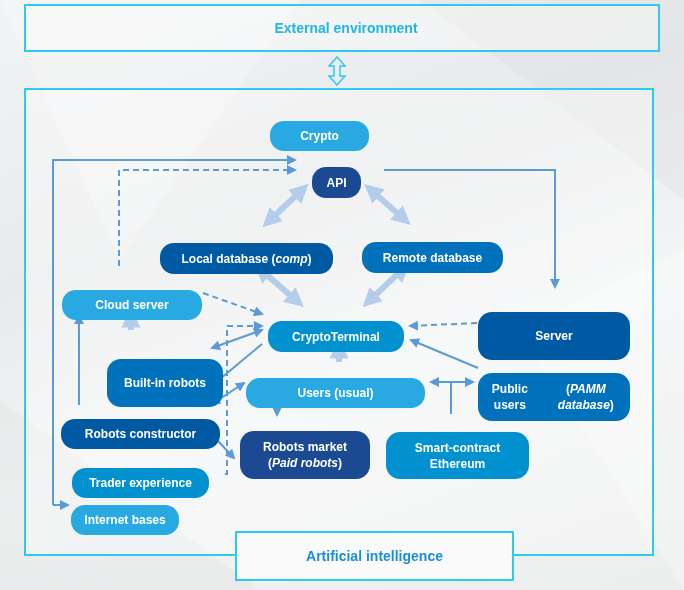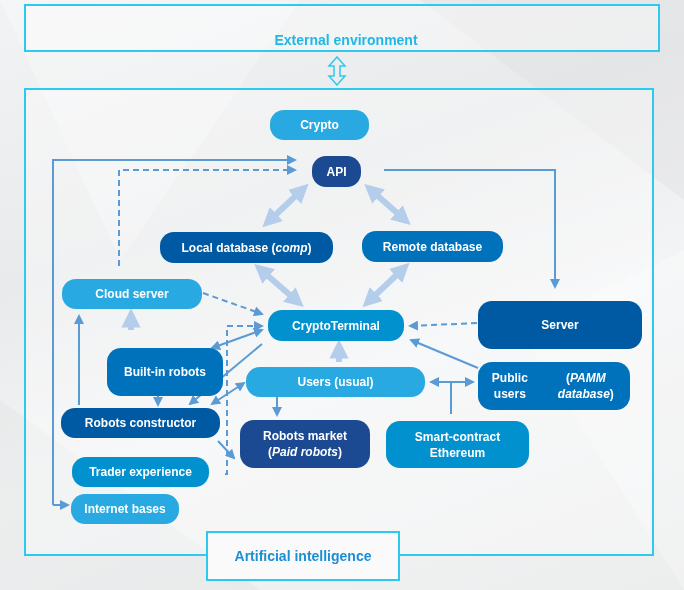--- a/index.html
+++ b/index.html
@@ -3,21 +3,21 @@
 <meta charset="utf-8">
 <style>
   html,body{margin:0;padding:0;}
   body{width:684px;height:590px;position:relative;overflow:hidden;
        background:linear-gradient(160deg,#f2f3f4 0%,#e9eaeb 35%,#f3f4f5 60%,#eceded 100%);
        font-family:"Liberation Sans",sans-serif;}
   .bg-tri{position:absolute;inset:0;pointer-events:none;}
   .frame{position:absolute;border:2px solid #2ec9ee;box-sizing:border-box;background:rgba(255,255,255,0.35);}
   .frame-label{position:absolute;color:#1fb8e6;font-weight:bold;font-size:14px;text-align:center;}
   .node{position:absolute;box-sizing:border-box;border-radius:14px;color:#fff;font-weight:bold;
-        font-size:12px;display:flex;align-items:center;justify-content:center;text-align:center;line-height:16px;}
+        font-size:12px;display:flex;align-items:center;justify-content:center;text-align:center;line-height:16px;margin-top:11px;}
   .c-light{background:#29a9e1;}
   .c-mid{background:#0091ce;}
   .c-blue{background:#0071bb;}
   .c-dark{background:#005aa3;}
   .c-navy{background:#1b4a92;}
   .node i{font-style:italic;}
   svg.edges{position:absolute;left:0;top:0;}
   .ai-box{position:absolute;border:2px solid #2ec9ee;background:#fafafb;box-sizing:border-box;
           display:flex;align-items:center;justify-content:center;color:#1a8fd6;font-weight:bold;font-size:14px;}
 </style>
@@ -25,21 +25,21 @@
 <body>
 
 <svg class="bg-tri" width="684" height="590">
   <polygon points="0,0 300,0 120,260" fill="#ffffff" opacity="0.25"></polygon>
   <polygon points="420,0 684,0 684,200" fill="#dcdddf" opacity="0.35"></polygon>
   <polygon points="0,400 260,590 0,590" fill="#e2e3e4" opacity="0.4"></polygon>
   <polygon points="520,330 684,250 684,590" fill="#ffffff" opacity="0.25"></polygon>
 </svg>
 
 <div class="frame" style="left:24px;top:4px;width:636px;height:48px;">
-  <div class="frame-label" style="left:8px;right:0;top:14px;margin-top:12px;">External environment</div>
+  <div class="frame-label" style="left:8px;right:0;top:14px;">External environment</div>
 </div>
 
 <svg style="position:absolute;left:326px;top:56px;" width="22" height="30">
   <path d="M11,1 L19,10 L14,10 L14,20 L19,20 L11,29 L3,20 L8,20 L8,10 L3,10 Z" fill="none" stroke="#2ec9ee" stroke-width="1.5"></path>
 </svg>
 
 <div class="frame" style="left:24px;top:88px;width:630px;height:468px;"></div>
 
 <svg class="edges" width="684" height="590">
   <defs>
@@ -101,21 +101,21 @@
 <div class="node c-dark" style="left:160px;top:232px;width:173px;height:31px;">
   <span><span>Local database (</span><i>comp</i><span>)</span></span>
 </div>
 
 <div class="node c-blue" style="left:362px;top:231px;width:141px;height:31px;text-align:right;">Remote database</div>
 
 <div class="node c-light" style="left:62px;top:279px;width:140px;height:30px;">Cloud server</div>
 
 <div class="node c-mid" style="left:268px;top:310px;width:136px;height:31px;">CryptoTerminal</div>
 
-<div class="node c-dark" style="left:478px;top:301px;width:164px;height:48px;flex-direction:column;">
+<div class="node c-dark" style="left:478px;top:301px;width:152px;height:48px;flex-direction:column;">
   <span>Server</span>
 </div>
 
 <div class="node c-blue" style="left:107px;top:348px;width:116px;height:48px;">Built-in robots</div>
 
 <div class="node c-light" style="left:246px;top:367px;width:179px;height:30px;">Users (usual)</div>
 
 <div class="node c-blue" style="left:478px;top:362px;width:152px;height:48px;flex-direction:row;">
   <span>Public users</span>
   <span>(<i>PAMM database</i>)</span>
@@ -130,13 +130,13 @@
 
 <div class="node c-mid" style="left:386px;top:421px;width:143px;height:47px;flex-direction:column;">
   <span>Smart-contract</span>
   <span>Ethereum</span>
 </div>
 
 <div class="node c-mid" style="left:72px;top:457px;width:137px;height:30px;">Trader experience</div>
 
 <div class="node c-light" style="left:71px;top:494px;width:108px;height:30px;">Internet bases</div>
 
-<div class="ai-box" style="left:206px;top:531px;width:194px;height:50px;">Artificial intelligence</div>
+<div class="ai-box" style="left:235px;top:531px;width:279px;height:50px;">Artificial intelligence</div>
 
 </body></html>

